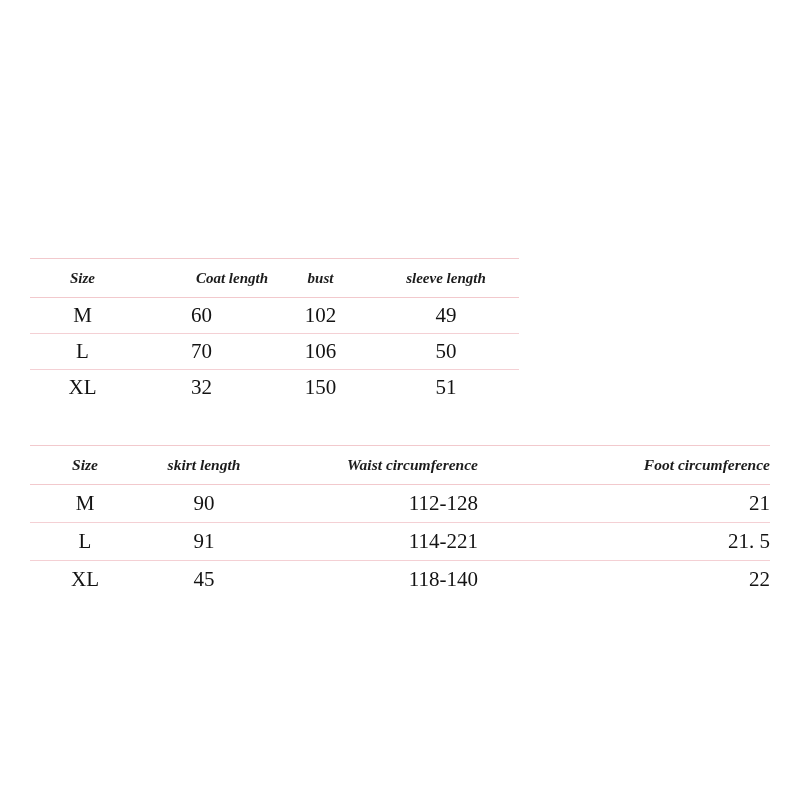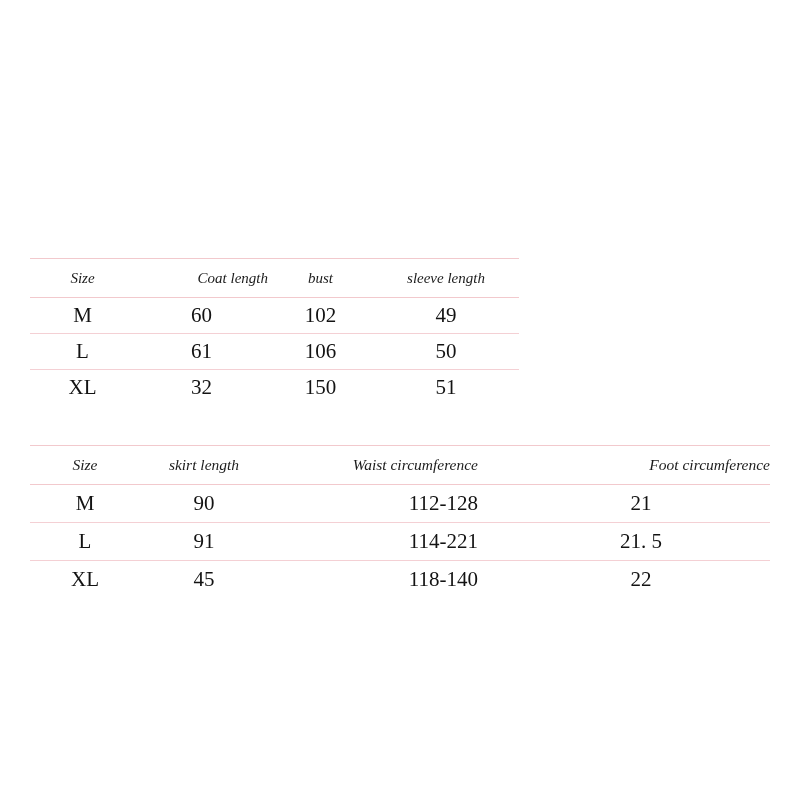--- a/index.html
+++ b/index.html
@@ -46,21 +46,21 @@
 
   .table-one th, .table-one td,
   .table-two th, .table-two td {
     padding: 0;
     text-align: center;
     vertical-align: middle;
   }
 
   .hdr-row th {
     font-style: italic;
-    font-weight: normal;
+    font-weight: bold;
     font-size: 15px;
     height: 38px;
     color: #1c1c1c;
     border-bottom: 1px solid #f2c9cd;
   }
 
   .data-row td {
     font-size: 21px;
     height: 35px;
     color: #131313;
@@ -80,21 +80,21 @@
   .table-one col.c4 { width: 146px; }
 
   .table-two col.c1 { width: 110px; }
   .table-two col.c2 { width: 128px; }
   .table-two col.c3 { width: 210px; }
   .table-two col.c4 { width: 292px; }
 
   .table-two .hdr-row th.h3,
   .table-two .hdr-row th.h4 { text-align: right; padding-left: 8px; }
   .table-two .data-row td.d3 { text-align: right; padding-left: 34px; }
-  .table-two .data-row td.d4 { text-align: center; padding-left: 34px; }
+  .table-two .data-row td.d4 { text-align: right; padding-left: 34px; }
 
   .table-one .hdr-row th.h2 { text-align: right; }
 
   .top-rule {
     border-top: 1px solid #f2c9cd;
   }
 
   .table-two .hdr-row th {
     font-size: 15.5px;
   }
@@ -126,21 +126,21 @@
       </thead>
       <tbody>
         <tr class="data-row">
           <td class="d1">M</td>
           <td class="d2">60</td>
           <td class="d3">102</td>
           <td class="d4">49</td>
         </tr>
         <tr class="data-row">
           <td class="d1">L</td>
-          <td class="d2">61</td>
+          <td class="d2">70</td>
           <td class="d3">106</td>
           <td class="d4">50</td>
         </tr>
         <tr class="data-row">
           <td class="d1">XL</td>
           <td class="d2">32</td>
           <td class="d3">150</td>
           <td class="d4">51</td>
         </tr>
       </tbody>

